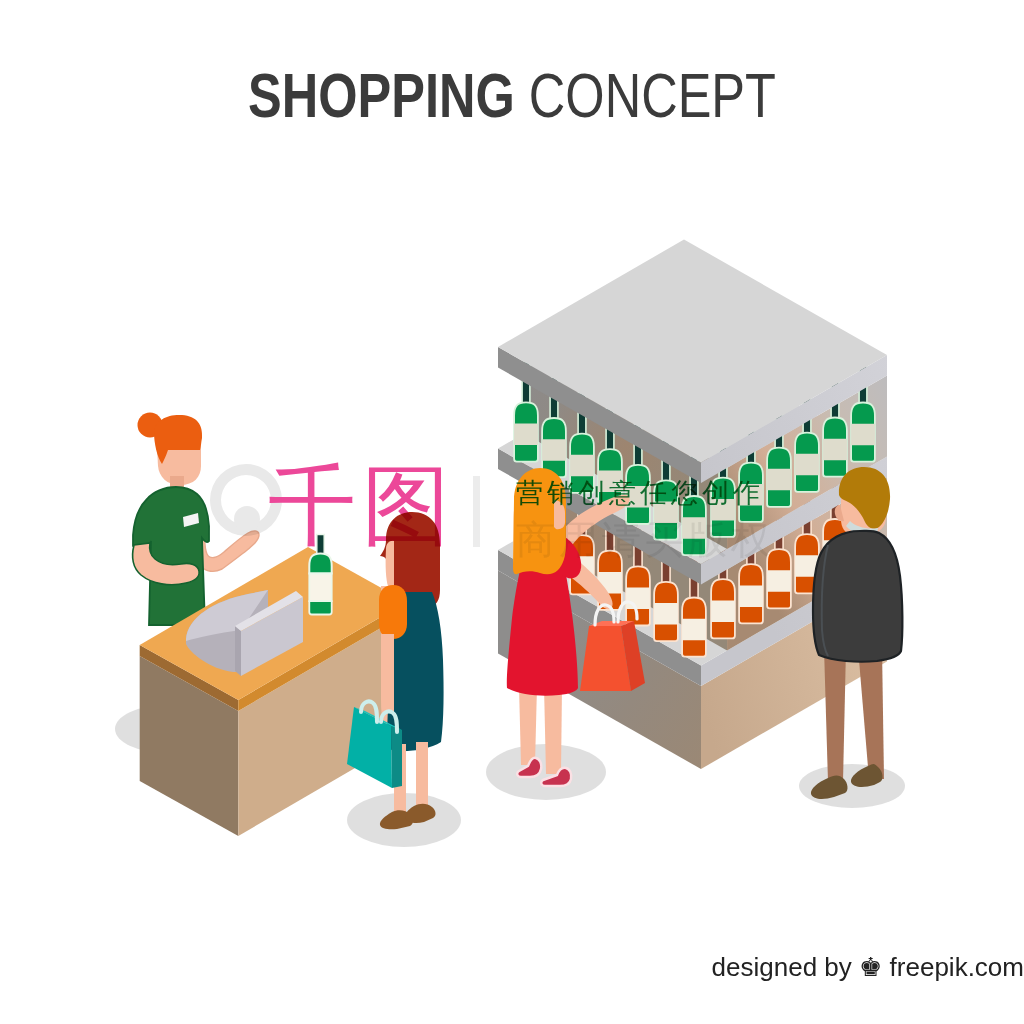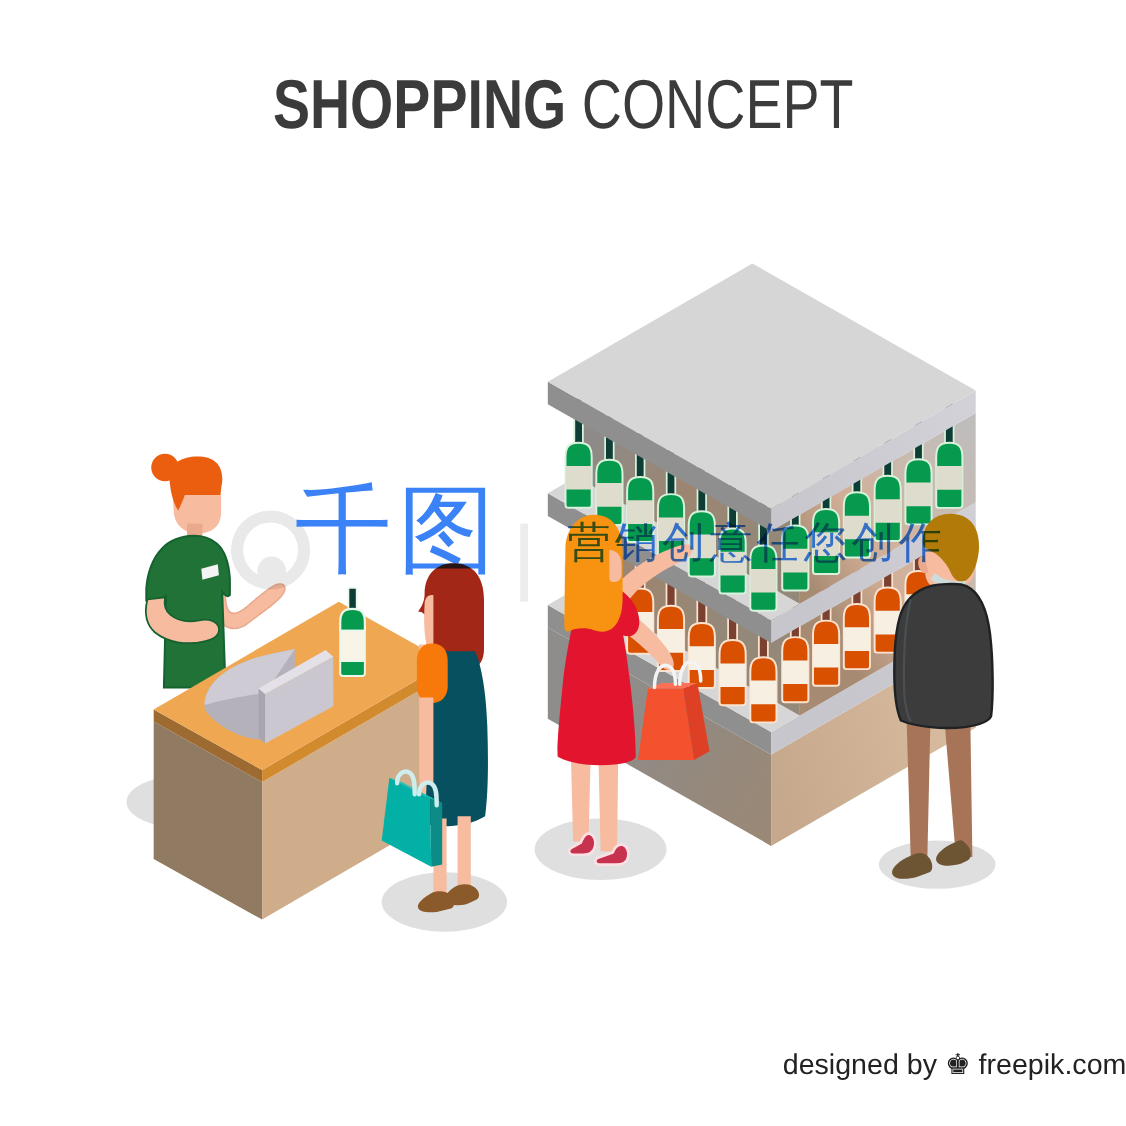--- a/index.html
+++ b/index.html
@@ -6,23 +6,23 @@
   html,body{margin:0;padding:0;}
   body{width:1024px;height:1024px;background:#ffffff;font-family:"Liberation Sans",sans-serif;overflow:hidden;position:relative;}
   #stage{position:absolute;inset:0;width:908px;height:1024px;}
   .title{position:absolute;left:0;top:59px;width:1024px;text-align:center;font-size:63px;letter-spacing:0px;color:#3b3b3b;transform:scaleX(0.802);transform-origin:512px 0;}
   .title .b{font-weight:bold;}
   .title .r{font-weight:normal;}
   .credit{position:absolute;left:0;top:952px;width:1024px;text-align:right;font-size:26px;color:#222;}
   svg{display:block;}
   .watermark{position:absolute;inset:0;width:1024px;height:1024px;pointer-events:none;mix-blend-mode:multiply;}
   .watermark svg{position:absolute;left:0;top:0;}
-  .wm-brand{position:absolute;left:268px;top:438px;font-size:88px;line-height:88px;color:#3b82f6;letter-spacing:6px;font-family:"DejaVu Sans",sans-serif;}
+  .wm-brand{position:absolute;left:268px;top:462px;font-size:88px;line-height:88px;color:#ec4899;letter-spacing:6px;font-family:"DejaVu Sans",sans-serif;}
   .wm-bar{position:absolute;left:473px;top:476px;width:7px;height:71px;background:#ececec;}
-  .wm-l1{position:absolute;left:516px;top:474px;font-size:39px;line-height:39px;color:#3b82f6;letter-spacing:4px;font-family:Liberation Sans, sans-serif;}
+  .wm-l1{position:absolute;left:516px;top:474px;font-size:27px;line-height:39px;color:#15803d;letter-spacing:4px;font-family:Liberation Sans, sans-serif;}
   .wm-l2{position:absolute;left:516px;top:520px;font-size:39px;line-height:39px;color:#ededed;letter-spacing:4px;font-family:"DejaVu Sans",sans-serif;}
 </style>
 </head>
 <body>
 
 <div id="stage">
   <div class="title">
     <span class="b">SHOPPING</span>
     <span class="r">CONCEPT</span>
   </div>
@@ -381,20 +381,21 @@
   <div class="watermark">
     <svg width="1024" height="1024" viewBox="0 0 1024 1024">
       <g fill="#e9e9e9">
         <path d="M 246 464 a 36 36 0 1 0 0 72 a 36 36 0 1 0 0 -72 z m 0 11 a 25 25 0 1 1 0 50 a 25 25 0 1 1 0 -50 z"></path>
         <circle cx="247" cy="519" r="13"></circle>
       </g>
     </svg>
     <div class="wm-brand">千图</div>
     <div class="wm-bar"></div>
     <div class="wm-l1">营销创意任您创作</div>
+    <div class="wm-l2">商用请买版权</div>
   </div>
 
   <div class="credit">
     <span>designed by</span>
     <span>♚</span>
     <span>freepik.com</span>
   </div>
 </div>
 
 </body></html>

